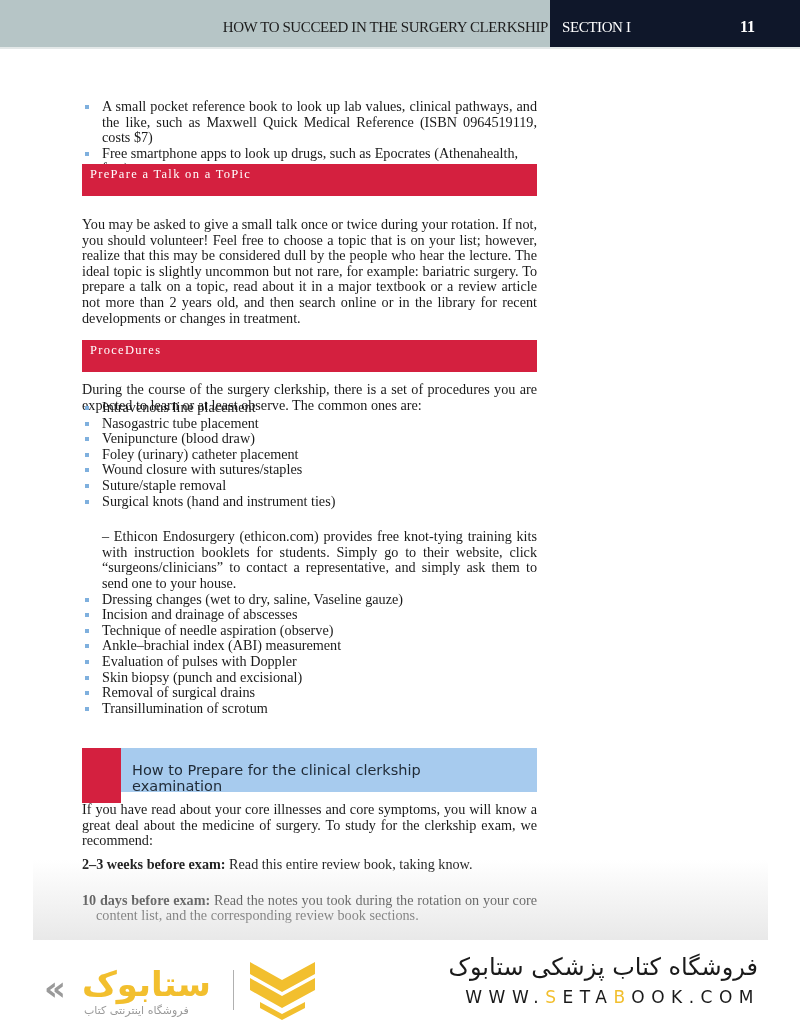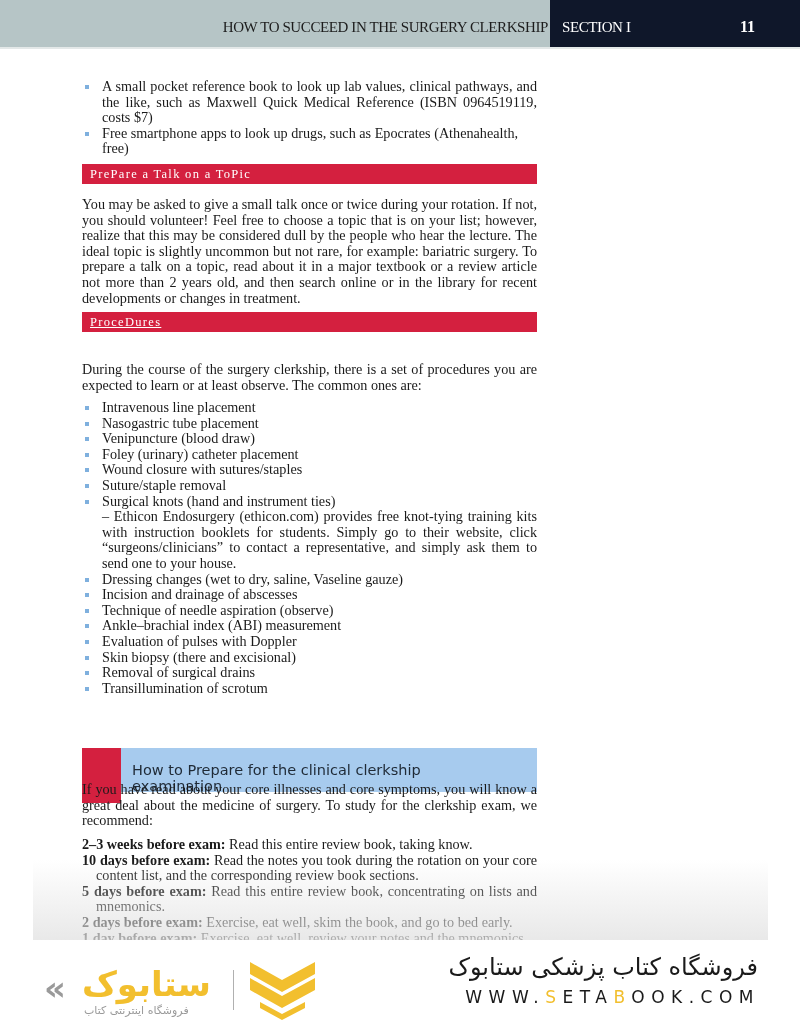--- a/index.html
+++ b/index.html
@@ -13,23 +13,23 @@
     .header-section-label { position: absolute; left: 12px; top: 19px; font-size: 15px; letter-spacing: -0.4px; color: #ffffff; }
     .header-page { position: absolute; left: 190px; top: 18px; font-size: 16px; font-weight: bold; color: #ffffff; }
     .header-rule { position: absolute; left: 0; top: 47px; width: 800px; height: 2px; background: #e3e8e8; }
 
     
     .col { position: absolute; left: 82px; width: 455px; font-size: 14.2px; line-height: 15.6px; }
     .bullet-list { list-style: none; }
     .bullet-list li { position: relative; padding-left: 20px; }
     .bullet-list li::before { content: ""; position: absolute; left: 3px; top: 6px; width: 4px; height: 4px; background: #7fb0de; }
     .bullet-list li .sub { display: block; }
-    .justify { text-align: justify; }
+    .justify { text-align: justify; margin-top: 20px; }
 
-    .red-bar { position: absolute; left: 82px; width: 455px; height: 20px; background: #d4203f; color: #ffffff; font-size: 12.5px; letter-spacing: 1.3px; padding-left: 8px; line-height: 20px; }
+    .red-bar { position: absolute; left: 82px; width: 455px; height: 32px; background: #d4203f; color: #ffffff; font-size: 12.5px; letter-spacing: 1.3px; padding-left: 8px; line-height: 20px; }
 
     .big-head { position: absolute; left: 82px; top: 748px; width: 455px; height: 44px; background: #a7cbee; }
     .big-head-red { position: absolute; left: 0; top: 0; width: 39px; height: 55px; background: #d4203f; }
     .big-head-text { position: absolute; left: 50px; top: 14px; font-family: "DejaVu Sans", "Liberation Sans", sans-serif; font-size: 14.5px; line-height: 16px; color: #1f2a36; }
 
     .sched p { text-indent: -14px; padding-left: 14px; }
     .sched b { font-weight: bold; }
 
     
     .fade { position: absolute; left: 33px; top: 860px; width: 735px; height: 80px; background: linear-gradient(to bottom, rgba(255,255,255,0) 0%, rgba(225,225,225,0.75) 100%); pointer-events: none; }
@@ -60,39 +60,39 @@
 <div class="header-rule"></div>
 
 <ul class="col bullet-list justify" style="top:79px;">
   <li>A small pocket reference book to look up lab values, clinical pathways, and the like, such as Maxwell Quick Medical Reference (ISBN 0964519119, costs $7)</li>
   <li style="text-align:left;">Free smartphone apps to look up drugs, such as Epocrates (Athenahealth, free)</li>
 </ul>
 
 <div class="red-bar" style="top:164px;">PrePare a Talk on a ToPic</div>
 <p class="col justify" style="top:197px;">You may be asked to give a small talk once or twice during your rotation. If not, you should volunteer! Feel free to choose a topic that is on your list; however, realize that this may be considered dull by the people who hear the lecture. The ideal topic is slightly uncommon but not rare, for example: bariatric surgery. To prepare a talk on a topic, read about it in a major textbook or a review article not more than 2 years old, and then search online or in the library for recent developments or changes in treatment.</p>
 
-<div class="red-bar" style="top:312px;text-decoration:underline;">ProceDures</div>
+<div class="red-bar" style="top:340px;">ProceDures</div>
 <p class="col justify" style="top:362px;">During the course of the surgery clerkship, there is a set of procedures you are expected to learn or at least observe. The common ones are:</p>
 <ul class="col bullet-list" style="top:400px;">
   <li>Intravenous line placement</li>
   <li>Nasogastric tube placement</li>
   <li>Venipuncture (blood draw)</li>
   <li>Foley (urinary) catheter placement</li>
   <li>Wound closure with sutures/staples</li>
   <li>Suture/staple removal</li>
   <li>
     <span>Surgical knots (hand and instrument ties)</span>
     <span class="sub justify">– Ethicon Endosurgery (ethicon.com) provides free knot-tying training kits with instruction booklets for students. Simply go to their website, click “surgeons/clinicians” to contact a representative, and simply ask them to send one to your house.</span>
   </li>
   <li>Dressing changes (wet to dry, saline, Vaseline gauze)</li>
   <li>Incision and drainage of abscesses</li>
   <li>Technique of needle aspiration (observe)</li>
   <li>Ankle–brachial index (ABI) measurement</li>
   <li>Evaluation of pulses with Doppler</li>
-  <li>Skin biopsy (there and excisional)</li>
+  <li>Skin biopsy (punch and excisional)</li>
   <li>Removal of surgical drains</li>
   <li>Transillumination of scrotum</li>
 </ul>
 
 <div class="big-head">
   <div class="big-head-red"></div>
   <div class="big-head-text">
     <div>How to Prepare for the clinical clerkship</div>
     <div>examination</div>
   </div>

